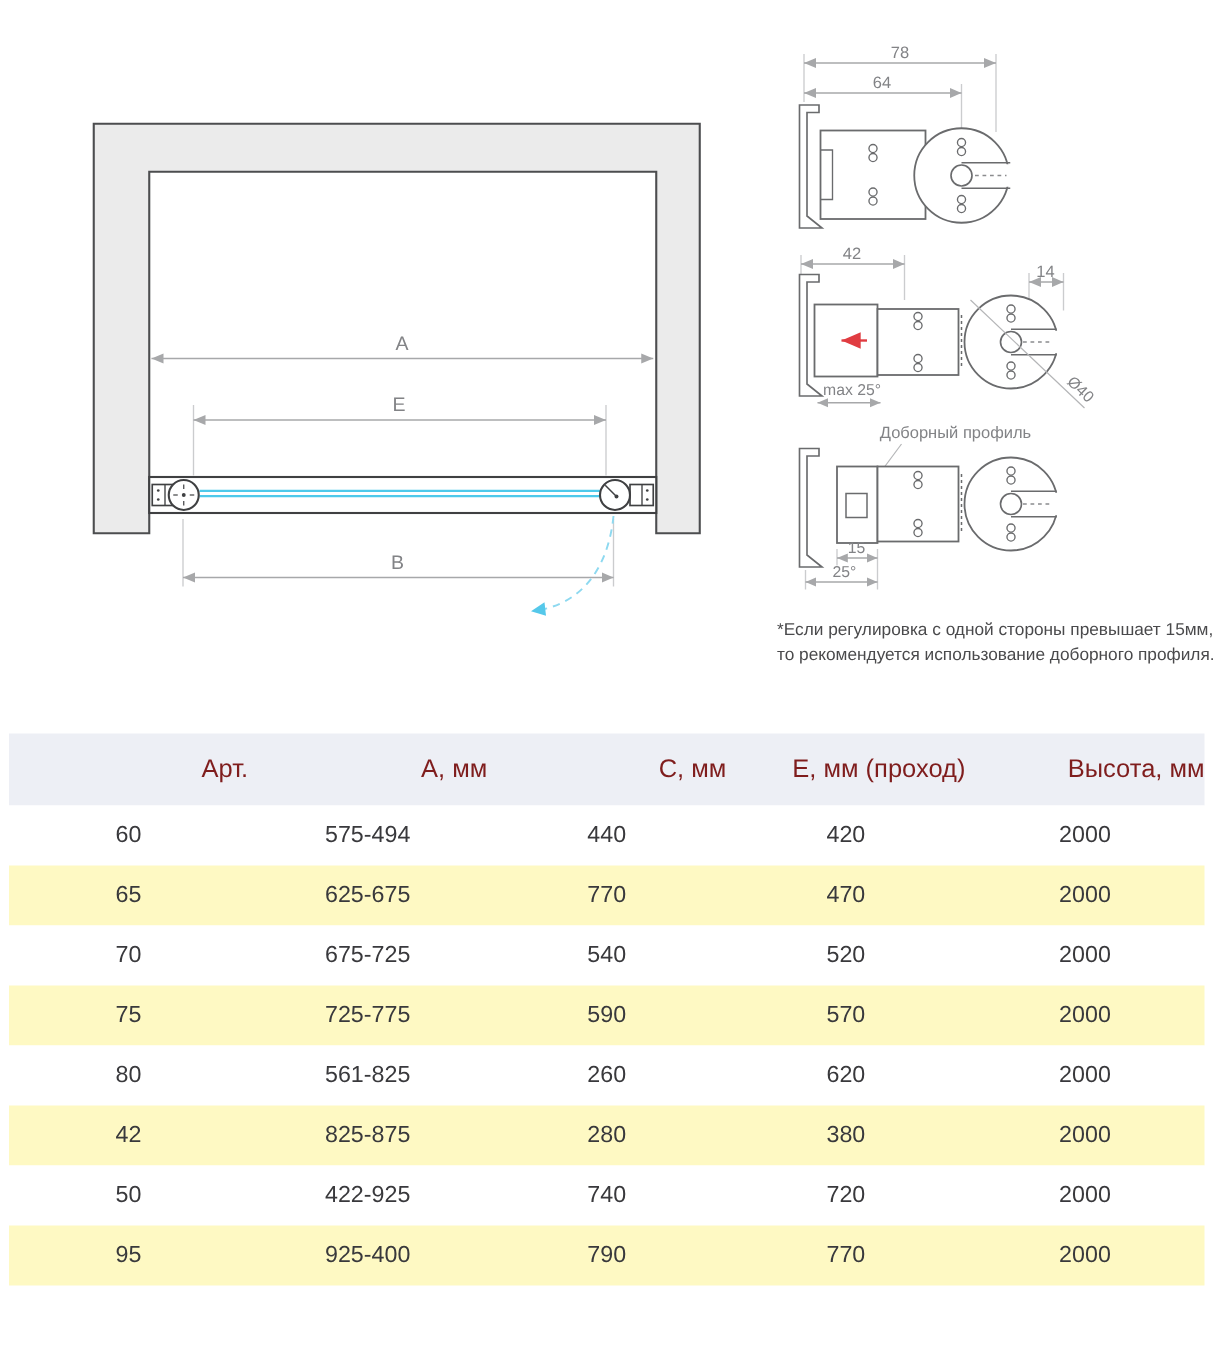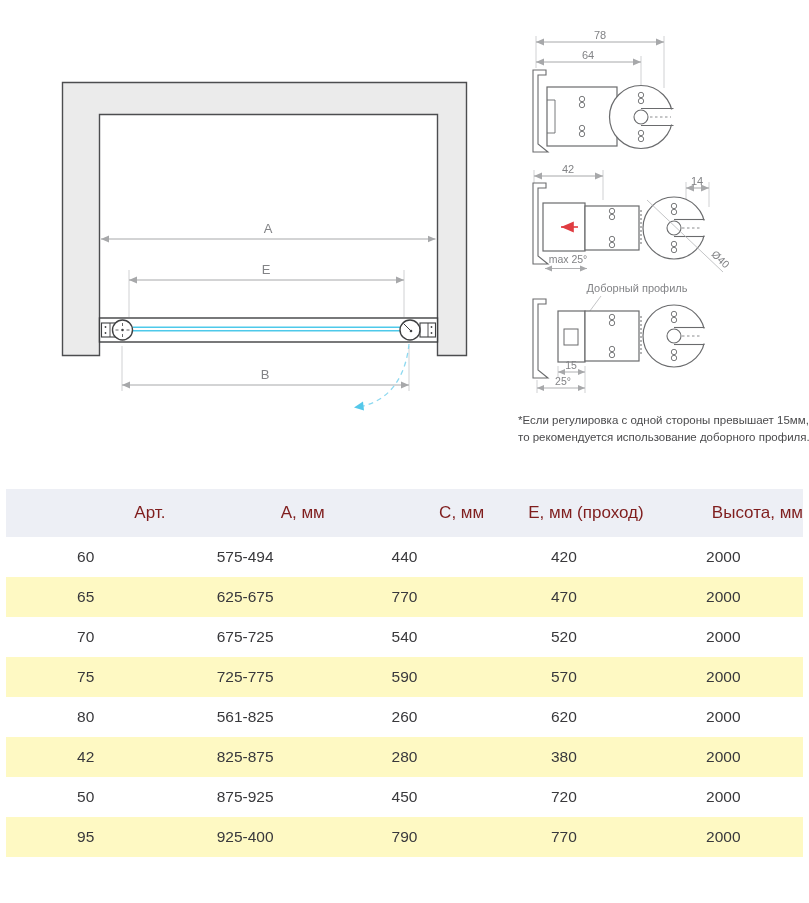--- a/index.html
+++ b/index.html
@@ -274,22 +274,22 @@
         </div>
         <div class="tr alt">
           <div class="td">42</div>
           <div class="td">825-875</div>
           <div class="td">280</div>
           <div class="td">380</div>
           <div class="td">2000</div>
         </div>
         <div class="tr">
           <div class="td">50</div>
-          <div class="td">875-925</div>
-          <div class="td">450</div>
+          <div class="td">422-925</div>
+          <div class="td">740</div>
           <div class="td">720</div>
           <div class="td">2000</div>
         </div>
         <div class="tr alt">
           <div class="td">95</div>
           <div class="td">925-400</div>
           <div class="td">790</div>
           <div class="td">770</div>
           <div class="td">2000</div>
         </div>

